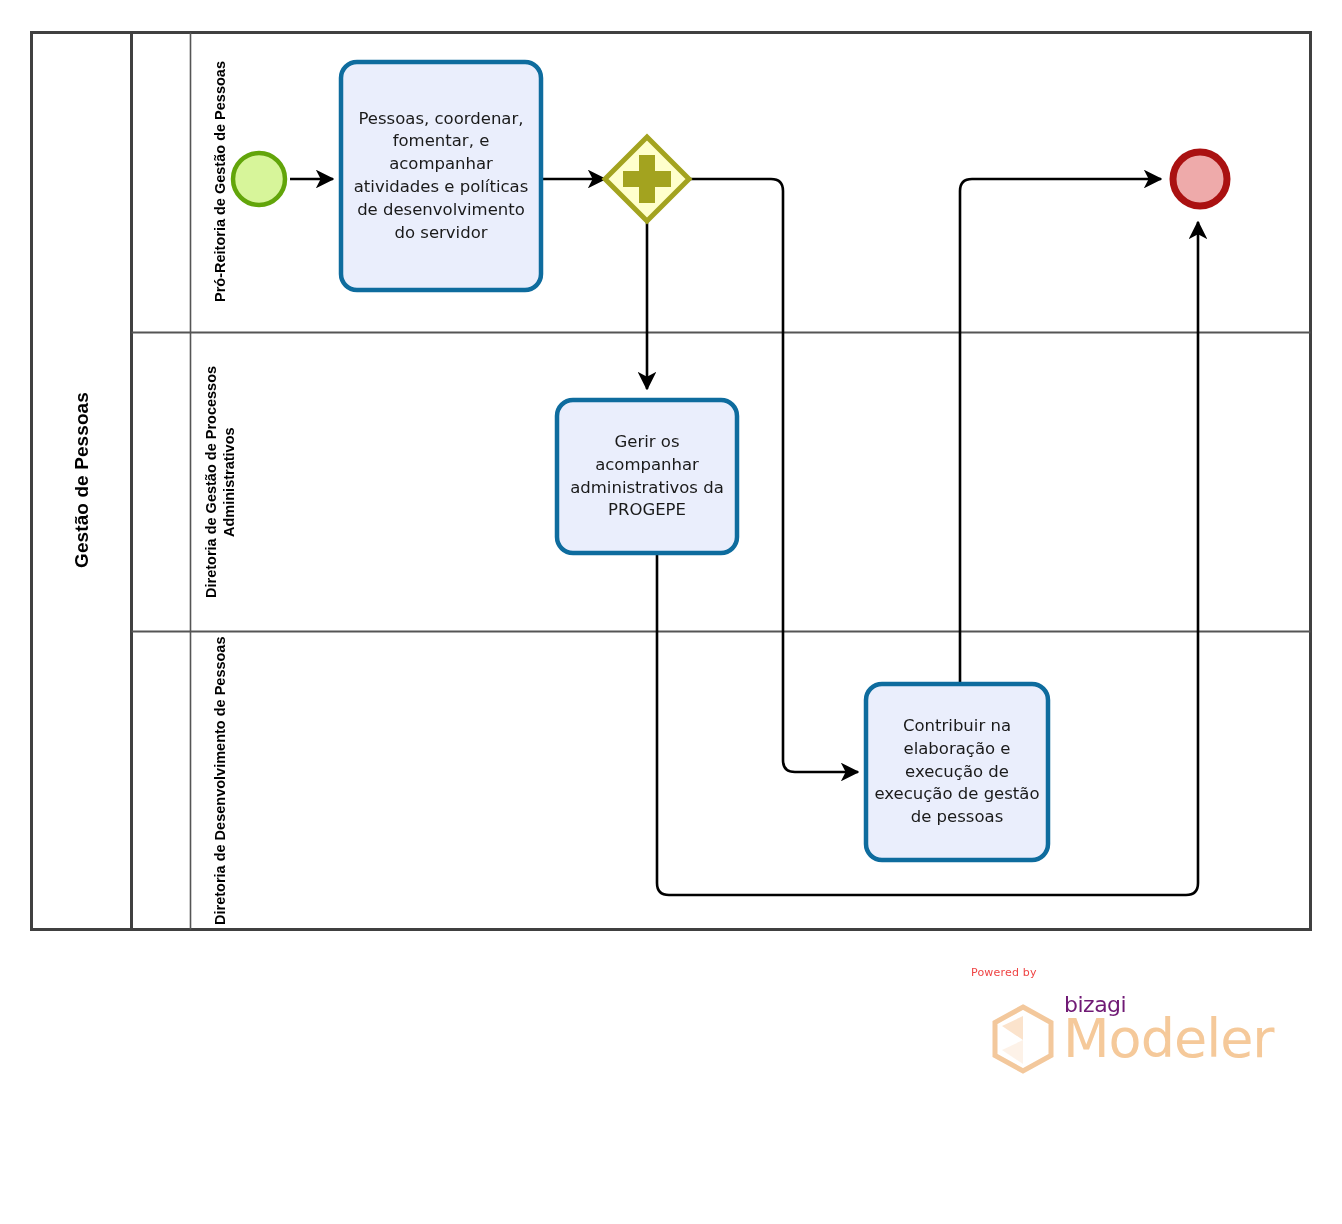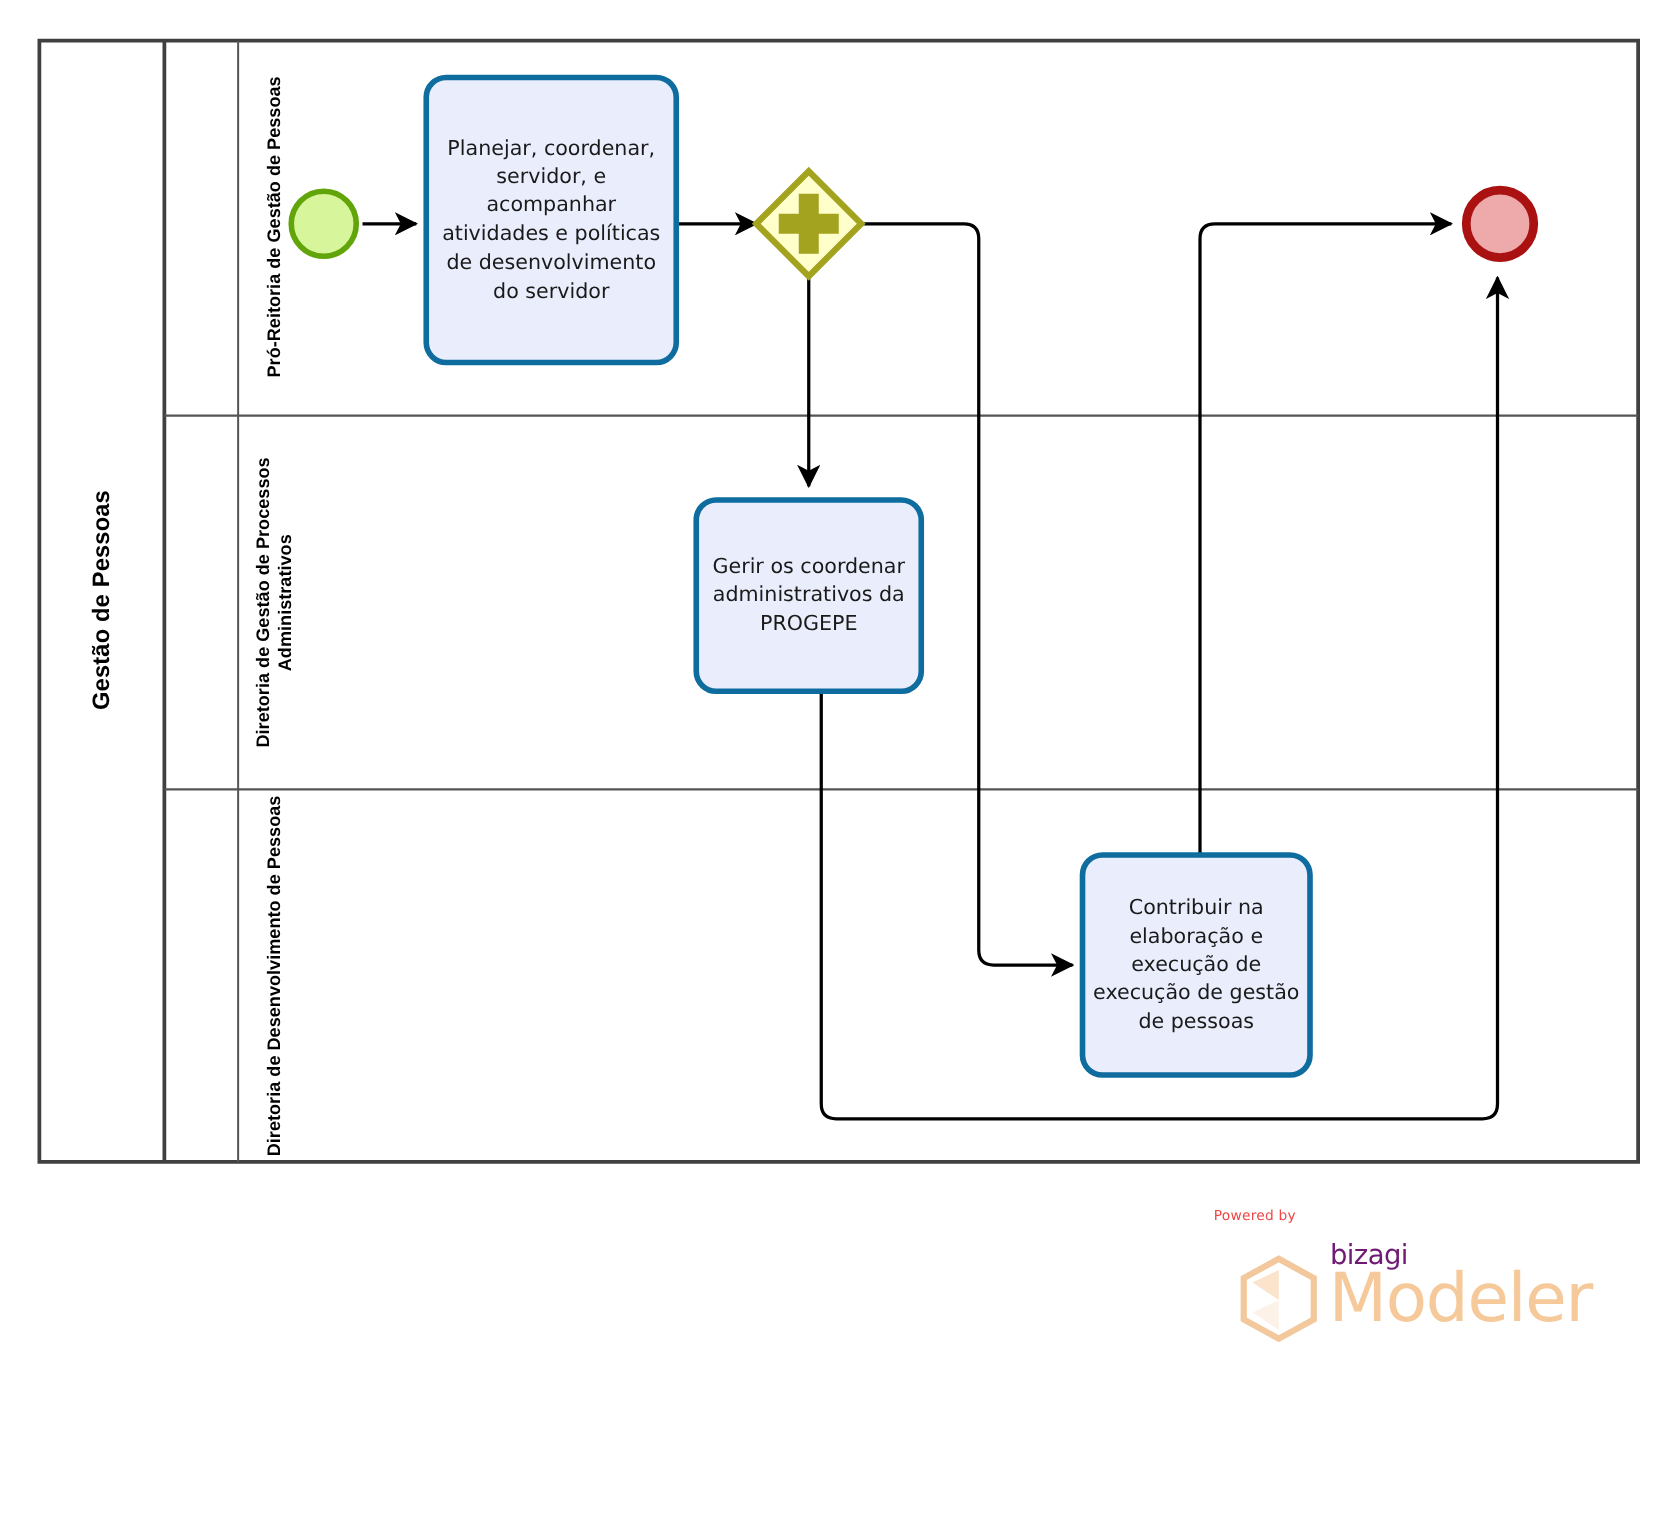--- a/index.html
+++ b/index.html
@@ -160,23 +160,23 @@
   </svg>
 
   <div class="vlabel" id="pool-title" style="left:33px; top:34px; width:97px; height:893px;">Gestão de Pessoas</div>
 
   <div class="vlabel lane-title" style="left:193px; top:35px; width:56px; height:294px;">Pró-Reitoria de Gestão de Pessoas</div>
 
   <div class="vlabel lane-title" style="left:193px; top:336px; width:56px; height:292px;">Diretoria de Gestão de Processos Administrativos</div>
 
   <div class="vlabel lane-title" style="left:193px; top:635px; width:56px; height:291px;">Diretoria de Desenvolvimento de Pessoas</div>
 
-  <div class="task-label" style="left:348px; top:68px; width:186px; height:216px;">Planejar, coordenar, servidor, e acompanhar atividades e políticas de desenvolvimento do servidor</div>
+  <div class="task-label" style="left:348px; top:68px; width:186px; height:216px;">Pessoas, coordenar, fomentar, e acompanhar atividades e políticas de desenvolvimento do servidor</div>
 
-  <div class="task-label" style="left:564px; top:406px; width:166px; height:141px;">Gerir os coordenar administrativos da PROGEPE</div>
+  <div class="task-label" style="left:564px; top:406px; width:166px; height:141px;">Gerir os acompanhar administrativos da PROGEPE</div>
 
   <div class="task-label" style="left:873px; top:690px; width:168px; height:164px;">Contribuir na elaboração e execução de execução de gestão de pessoas</div>
 
   <div id="logo-wrap">
     <div id="logo-poweredby">Powered by</div>
 
     <svg id="logo-mark" viewBox="0 0 66 70" xmlns="http://www.w3.org/2000/svg">
       <path d="M33 3 L61 18.5 L61 51.5 L33 67 L5 51.5 L5 18.5 Z" fill="none" stroke="#f3c89c" stroke-width="5"></path>
       <path d="M12 22 L33 36 L33 12 Z" fill="#fbe3cc"></path>
       <path d="M33 36 L33 60 L12 46 Z" fill="#fbe3cc" opacity="0.45"></path>

